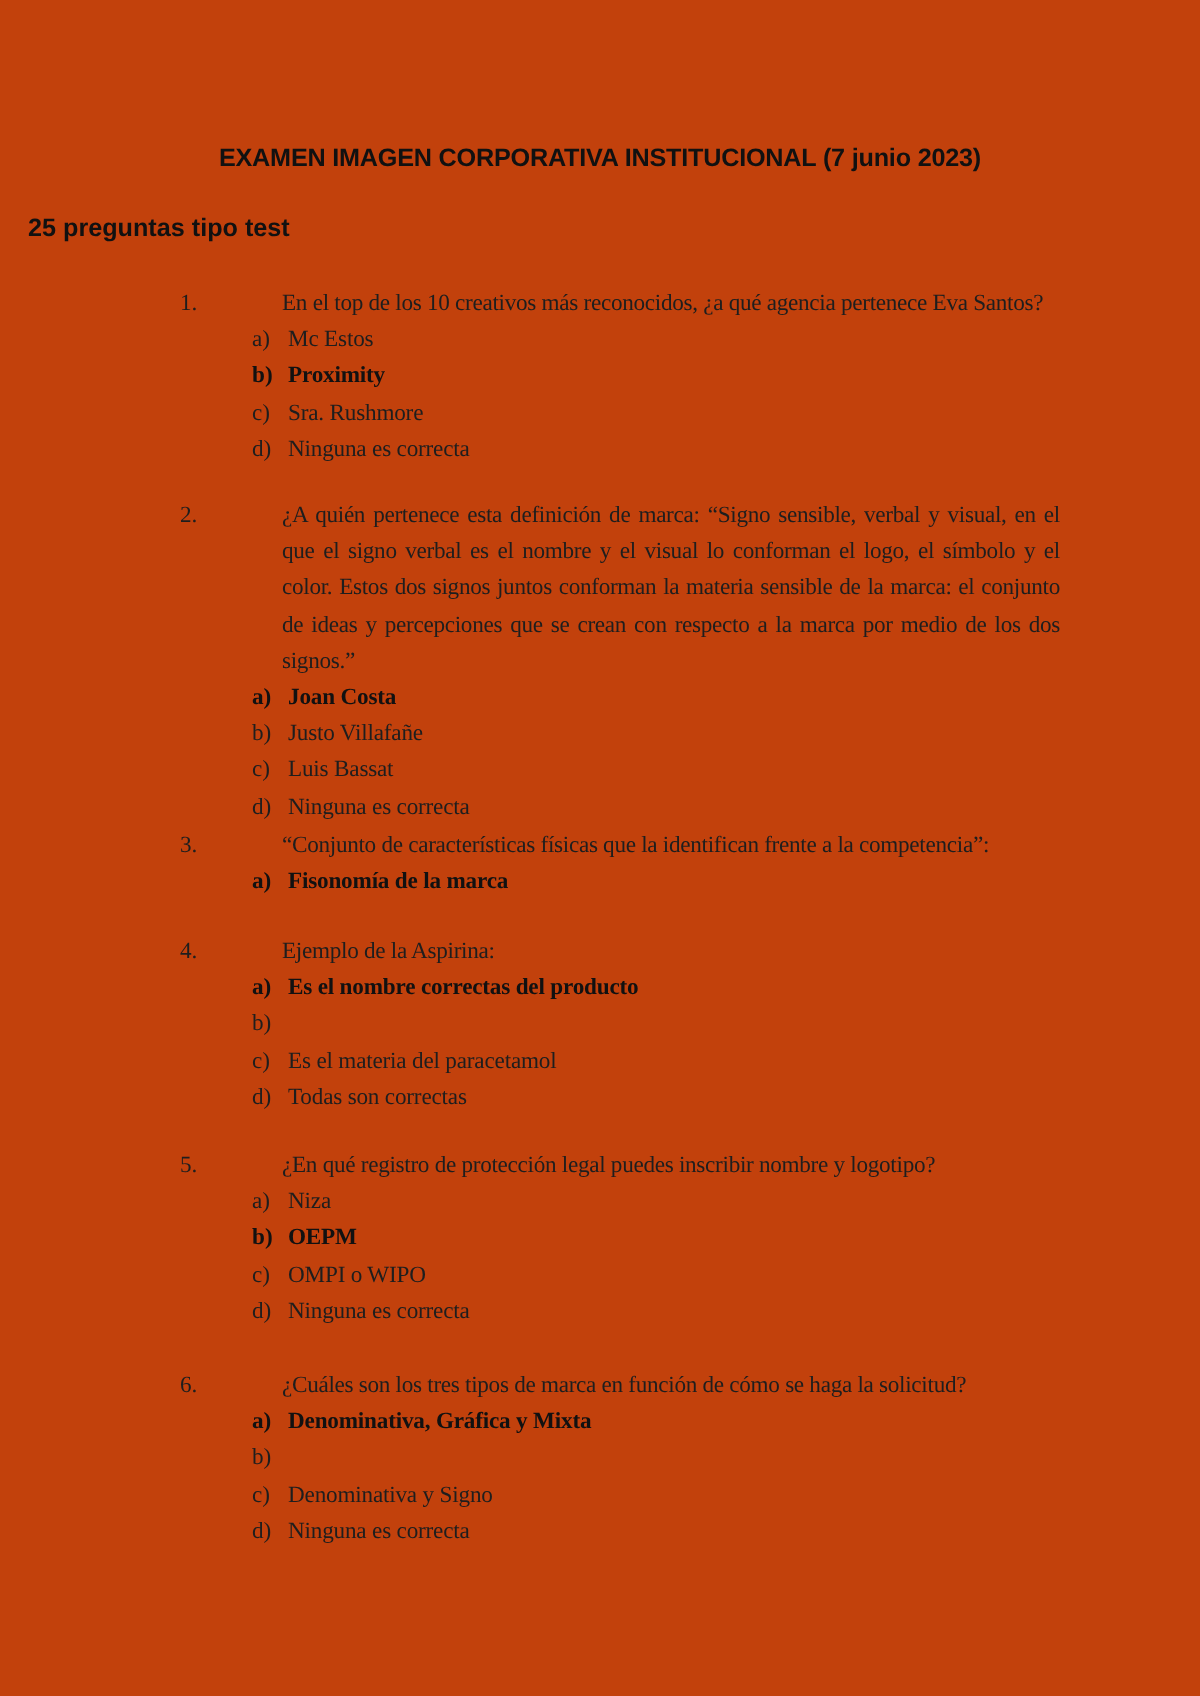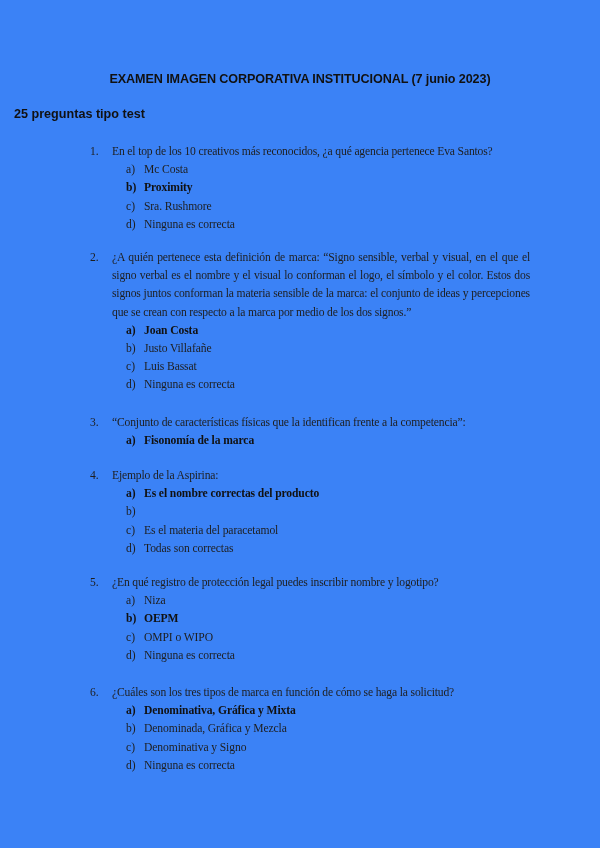--- a/index.html
+++ b/index.html
@@ -12,21 +12,21 @@
       height: 848px;
       position: relative;
       overflow: hidden;
       color: #1a1a1a;
     }
     .page {
       position: absolute;
       left: 0; top: 0;
       width: 600px;
       height: 848px;
-      background: #3b82f6;
+      background: #c2410c;
     }
     .title {
       position: absolute;
       left: 0; width: 600px;
       top: 72px;
       text-align: center;
       font-family: "Liberation Sans", sans-serif;
       font-weight: bold;
       font-size: 12.6px;
       letter-spacing: -0.1px;
@@ -55,20 +55,21 @@
       display: flex;
     }
     .q-num {
       width: 22px;
       flex: 0 0 22px;
     }
     .q-text {
       flex: 1;
       text-align: justify;
       letter-spacing: -0.15px;
+      margin-left: 29px;
     }
     .options {
       margin: 0;
       padding: 0;
       list-style: none;
     }
     .option {
       display: flex;
       padding-left: 36px;
     }
@@ -93,21 +94,21 @@
   <div class="subtitle">25 preguntas tipo test</div>
 
   <div class="question" style="top:143px;">
     <div class="q-row">
       <span class="q-num">1.</span>
       <span class="q-text">En el top de los 10 creativos más reconocidos, ¿a qué agencia pertenece Eva Santos?</span>
     </div>
     <ul class="options">
       <li class="option">
           <span class="opt-letter">a)</span>
-          <span class="opt-text">Mc Costa</span>
+          <span class="opt-text">Mc Estos</span>
         </li>
       <li class="option correct">
           <span class="opt-letter">b)</span>
           <span class="opt-text">Proximity</span>
         </li>
       <li class="option">
           <span class="opt-letter">c)</span>
           <span class="opt-text">Sra. Rushmore</span>
         </li>
       <li class="option">
@@ -209,21 +210,20 @@
       <span class="q-num">6.</span>
       <span class="q-text">¿Cuáles son los tres tipos de marca en función de cómo se haga la solicitud?</span>
     </div>
     <ul class="options">
       <li class="option correct">
           <span class="opt-letter">a)</span>
           <span class="opt-text">Denominativa, Gráfica y Mixta</span>
         </li>
       <li class="option">
           <span class="opt-letter">b)</span>
-          <span class="opt-text">Denominada, Gráfica y Mezcla</span>
         </li>
       <li class="option">
           <span class="opt-letter">c)</span>
           <span class="opt-text">Denominativa y Signo</span>
         </li>
       <li class="option">
           <span class="opt-letter">d)</span>
           <span class="opt-text">Ninguna es correcta</span>
         </li>
     </ul>

